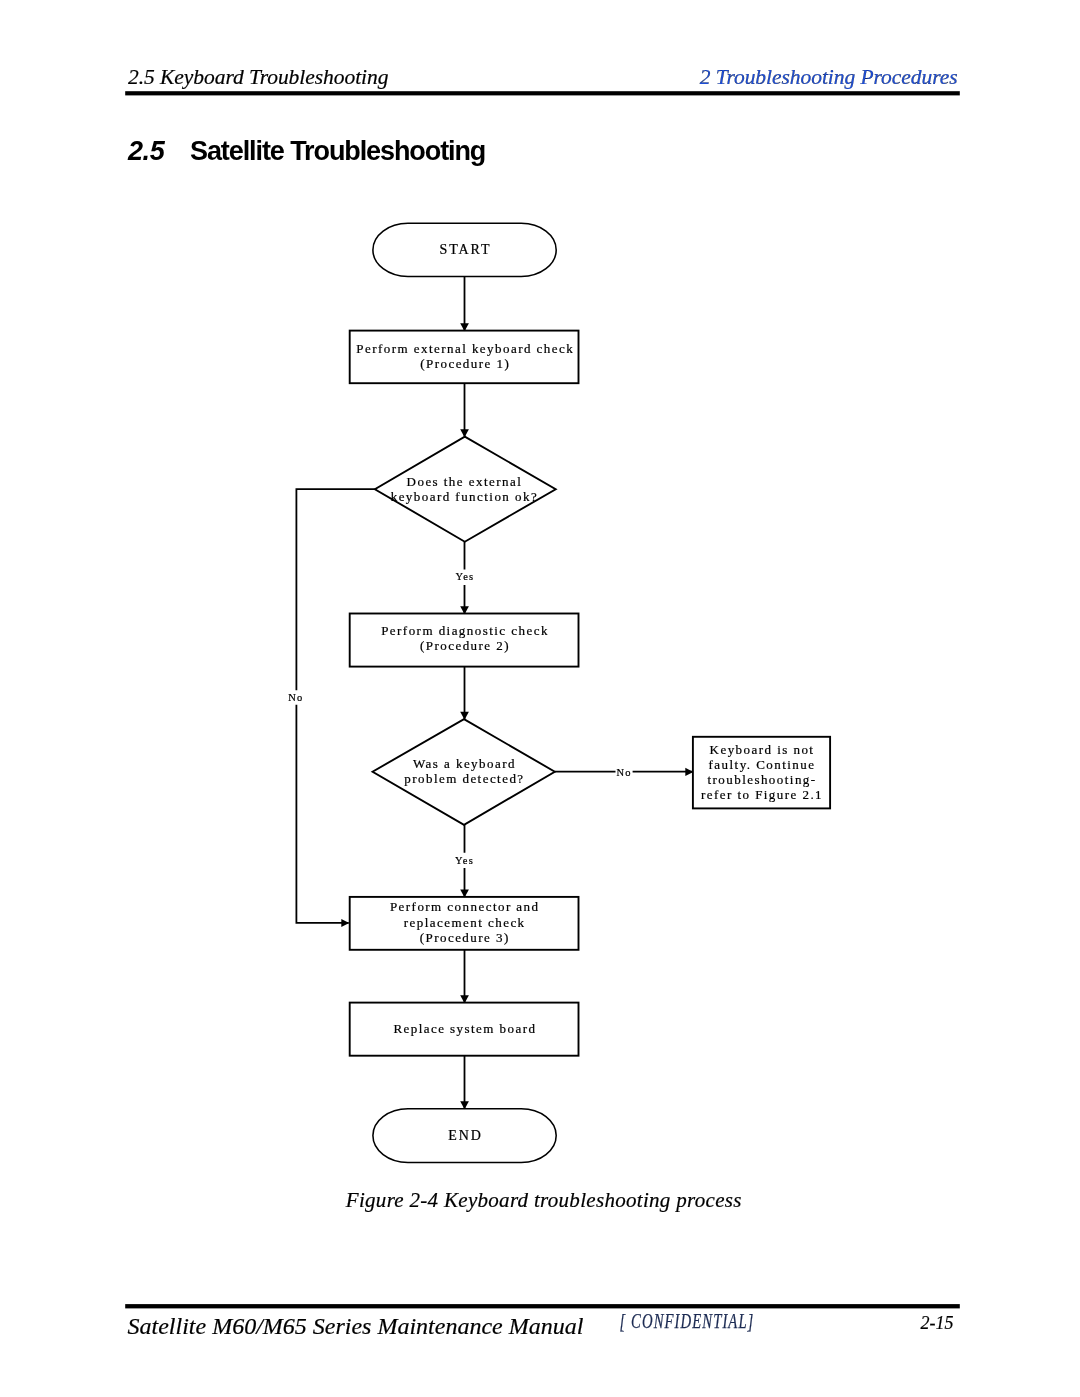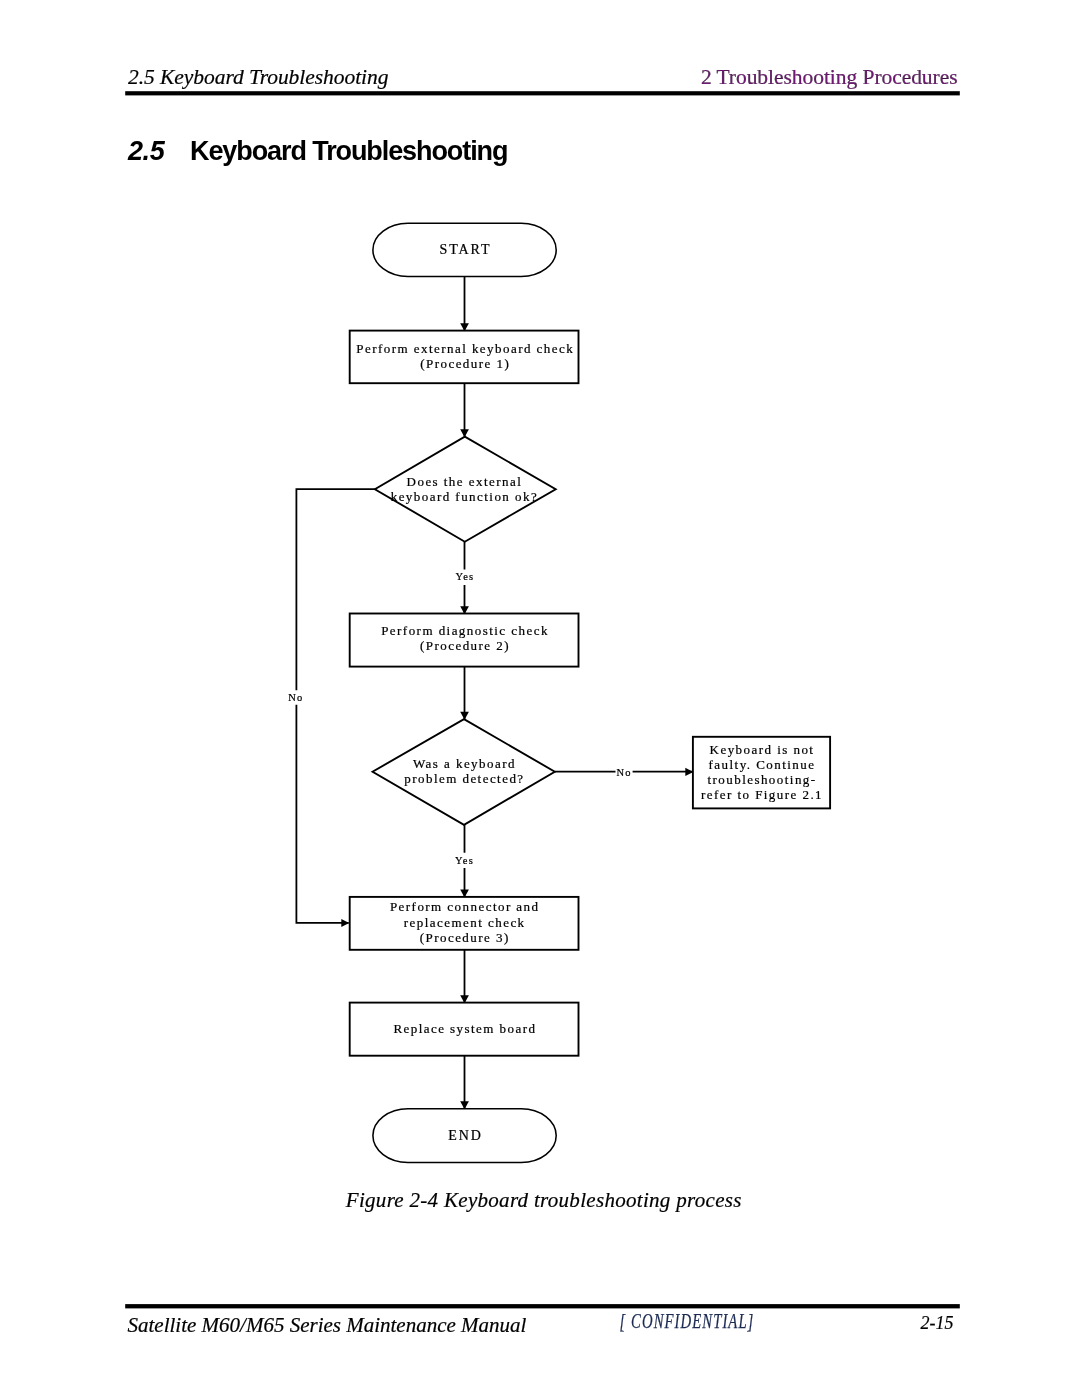--- a/index.html
+++ b/index.html
@@ -2,42 +2,42 @@
 <html><head>
 <meta charset="utf-8">
 <title>Keyboard Troubleshooting</title>
 <style>
   html,body{margin:0;padding:0;}
   body{width:1080px;height:1397px;background:#fff;font-family:"Liberation Serif",serif;overflow:hidden;}
   .rh-left,.rh-right,.caption,.ft-left,.ft-right{-webkit-text-stroke:0.2px #000;}
   .page{position:relative;width:1080px;height:1067px;transform:translateZ(0);}
   
   .rh-left{position:absolute;left:128px;top:65px;font-style:italic;font-size:21.5px;color:#000;letter-spacing:-0.05px;}
-  .rh-right{position:absolute;right:122.5px;top:65px;font-size:21.5px;color:#701a75;letter-spacing:-0.05px;}
+  .rh-right{position:absolute;right:122.5px;top:65px;font-style:italic;font-size:21.5px;color:#1d4ed8;letter-spacing:-0.05px;}
   .h2{position:absolute;left:128px;top:136.4px;font-family:"Liberation Sans",sans-serif;font-weight:bold;font-size:27px;letter-spacing:-1.09px;}
   .h2 .num{display:inline-block;width:62px;letter-spacing:-0.4px;font-style:italic;}
   
   #chart{position:absolute;left:0;top:0;}
   #chart text{font-family:"Liberation Serif",serif;fill:#000;stroke:#000;stroke-width:0.22;paint-order:stroke fill;}
   .t-body{font-size:13px;letter-spacing:1.45px;text-anchor:middle;transform:translateX(0.72px);}
   .t-term{font-size:14px;letter-spacing:1.9px;text-anchor:middle;transform:translateX(0.95px);}
   .t-small{font-size:10.5px;letter-spacing:1.25px;text-anchor:middle;transform:translateX(0.62px);}
   #chart .term{stroke-width:1.55;}
   .caption{position:absolute;left:3.6px;top:1188px;width:1080px;text-align:center;font-style:italic;font-size:21px;letter-spacing:0.3px;text-indent:0.3px;}
-  .ft-left{position:absolute;left:127.5px;top:1313px;font-style:italic;font-size:21px;text-align:right;}
+  .ft-left{position:absolute;left:127.5px;top:1313px;font-style:italic;font-size:24px;text-align:right;}
   .ft-mid{position:absolute;left:687.4px;top:1310.3px;font-style:italic;font-size:20px;color:#1b2a52;white-space:nowrap;letter-spacing:1.45px;transform:translateX(-50%) scaleX(0.735);-webkit-text-stroke:0.25px #1b2a52;}
   .ft-right{position:absolute;right:126.5px;top:1313px;font-style:italic;font-size:18px;}
 </style>
 </head>
 <body>
 
 <div class="page">
   <div class="rh-left">2.5 Keyboard Troubleshooting</div>
   <div class="rh-right">2  Troubleshooting Procedures</div>
-  <div class="h2"><span class="num">2.5</span><span>Keyboard Troubleshooting</span></div>
+  <div class="h2"><span class="num">2.5</span><span>Satellite Troubleshooting</span></div>
   <svg id="chart" width="1080" height="1397" viewBox="0 0 1080 1397">
     <g class="rules" fill="#000" stroke="none">
       <rect x="125.2" y="91.2" width="834.6" height="4.2"></rect>
       <rect x="125.2" y="1304.1" width="834.6" height="4.3"></rect>
     </g>
     <g class="shapes" fill="none" stroke="#000" stroke-width="1.9">
       <rect x="349.7" y="330.6" width="228.8" height="52.6"></rect>
       <rect x="349.7" y="613.5" width="228.8" height="53.1"></rect>
       <rect x="349.7" y="896.9" width="228.8" height="52.9"></rect>
       <rect x="349.7" y="1002.6" width="228.8" height="53.1"></rect>

